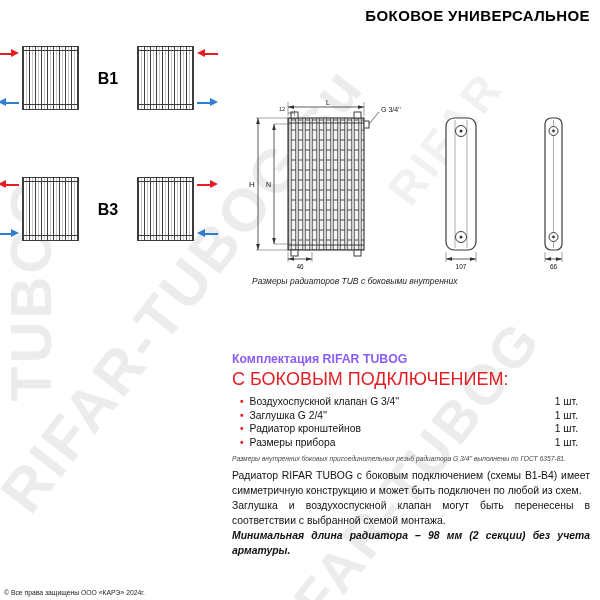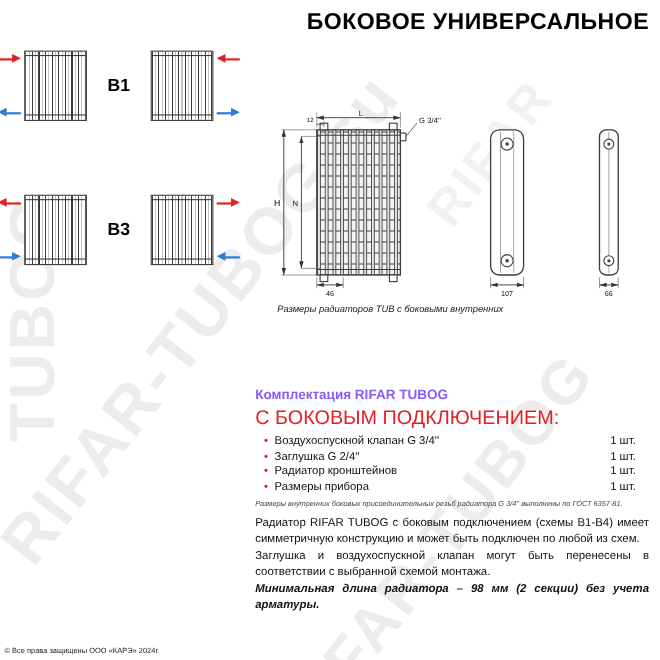--- a/index.html
+++ b/index.html
@@ -9,21 +9,21 @@
   }
   
   .wm{position:absolute;font-weight:bold;white-space:nowrap;letter-spacing:3px;
       color:#ececec;user-select:none;pointer-events:none;}
   .wm1{font-size:58px;left:-150px;top:256px;width:360px;text-align:center;transform:rotate(-90deg);}
   .wm2{font-size:60px;left:14px;top:470px;transform:rotate(-52deg);transform-origin:0 50%;}
   .wm3{font-size:56px;left:268px;top:628px;transform:rotate(-52deg);transform-origin:0 50%;}
   .wm4{font-size:46px;left:398px;top:172px;transform:rotate(-52deg);transform-origin:0 50%;color:#f1f1f1;}
   
   .title{position:absolute;top:7px;right:10px;text-align:right;font-weight:bold;
-         font-size:21px;line-height:1.25;letter-spacing:.4px;color:#000;}
+         font-size:15px;line-height:1.25;letter-spacing:.4px;color:#000;}
   
   .schemes{position:absolute;left:2px;top:46px;width:222px;}
   .scheme-row{position:relative;height:66px;margin-bottom:65px;}
   .radiator{
     position:absolute;width:57px;height:64px;border:1px solid #3c3c3c;box-sizing:border-box;
     background:
       linear-gradient(#3c3c3c,#3c3c3c) 0 3px/100% 1px no-repeat,
       linear-gradient(#3c3c3c,#3c3c3c) 0 calc(100% - 4px)/100% 1px no-repeat,
       repeating-linear-gradient(90deg,#3c3c3c 0 1px,#ffffff 1px 3px,#c4c4c4 3px 4px,#ffffff 4px 6px);
   }

